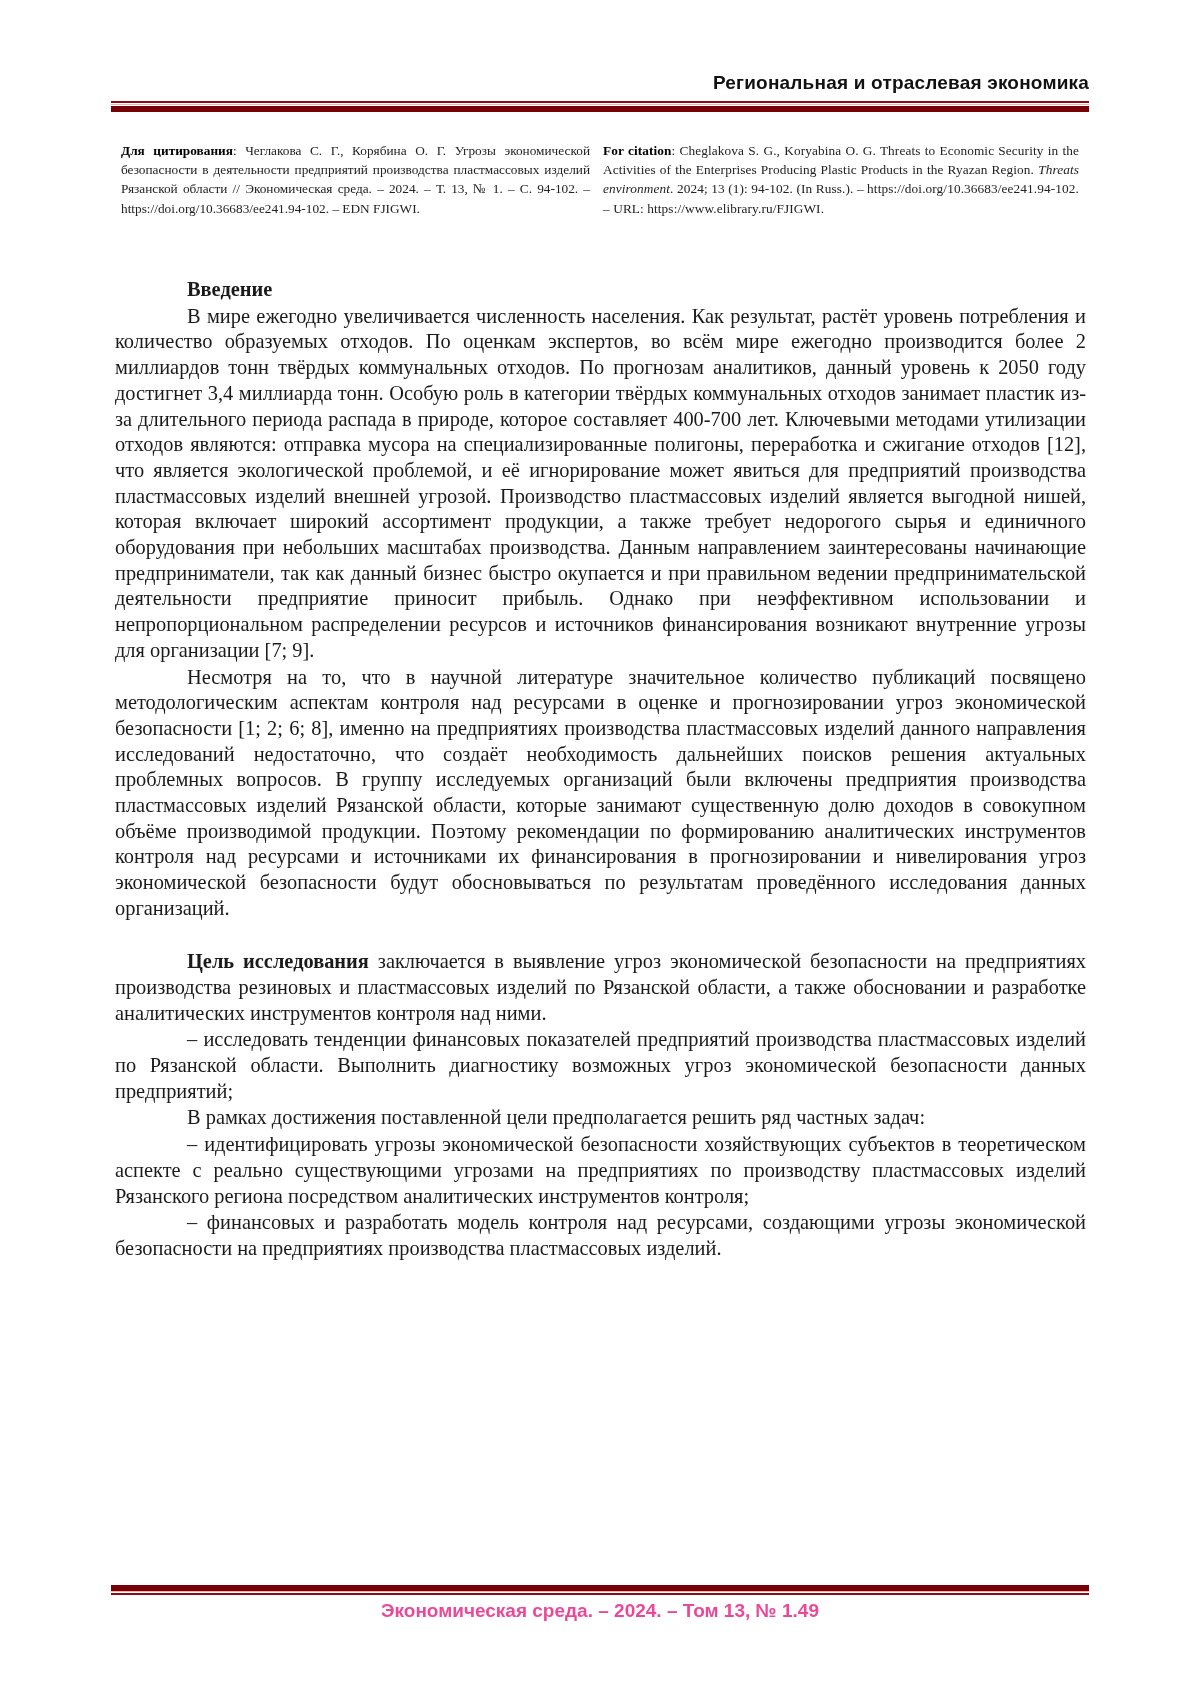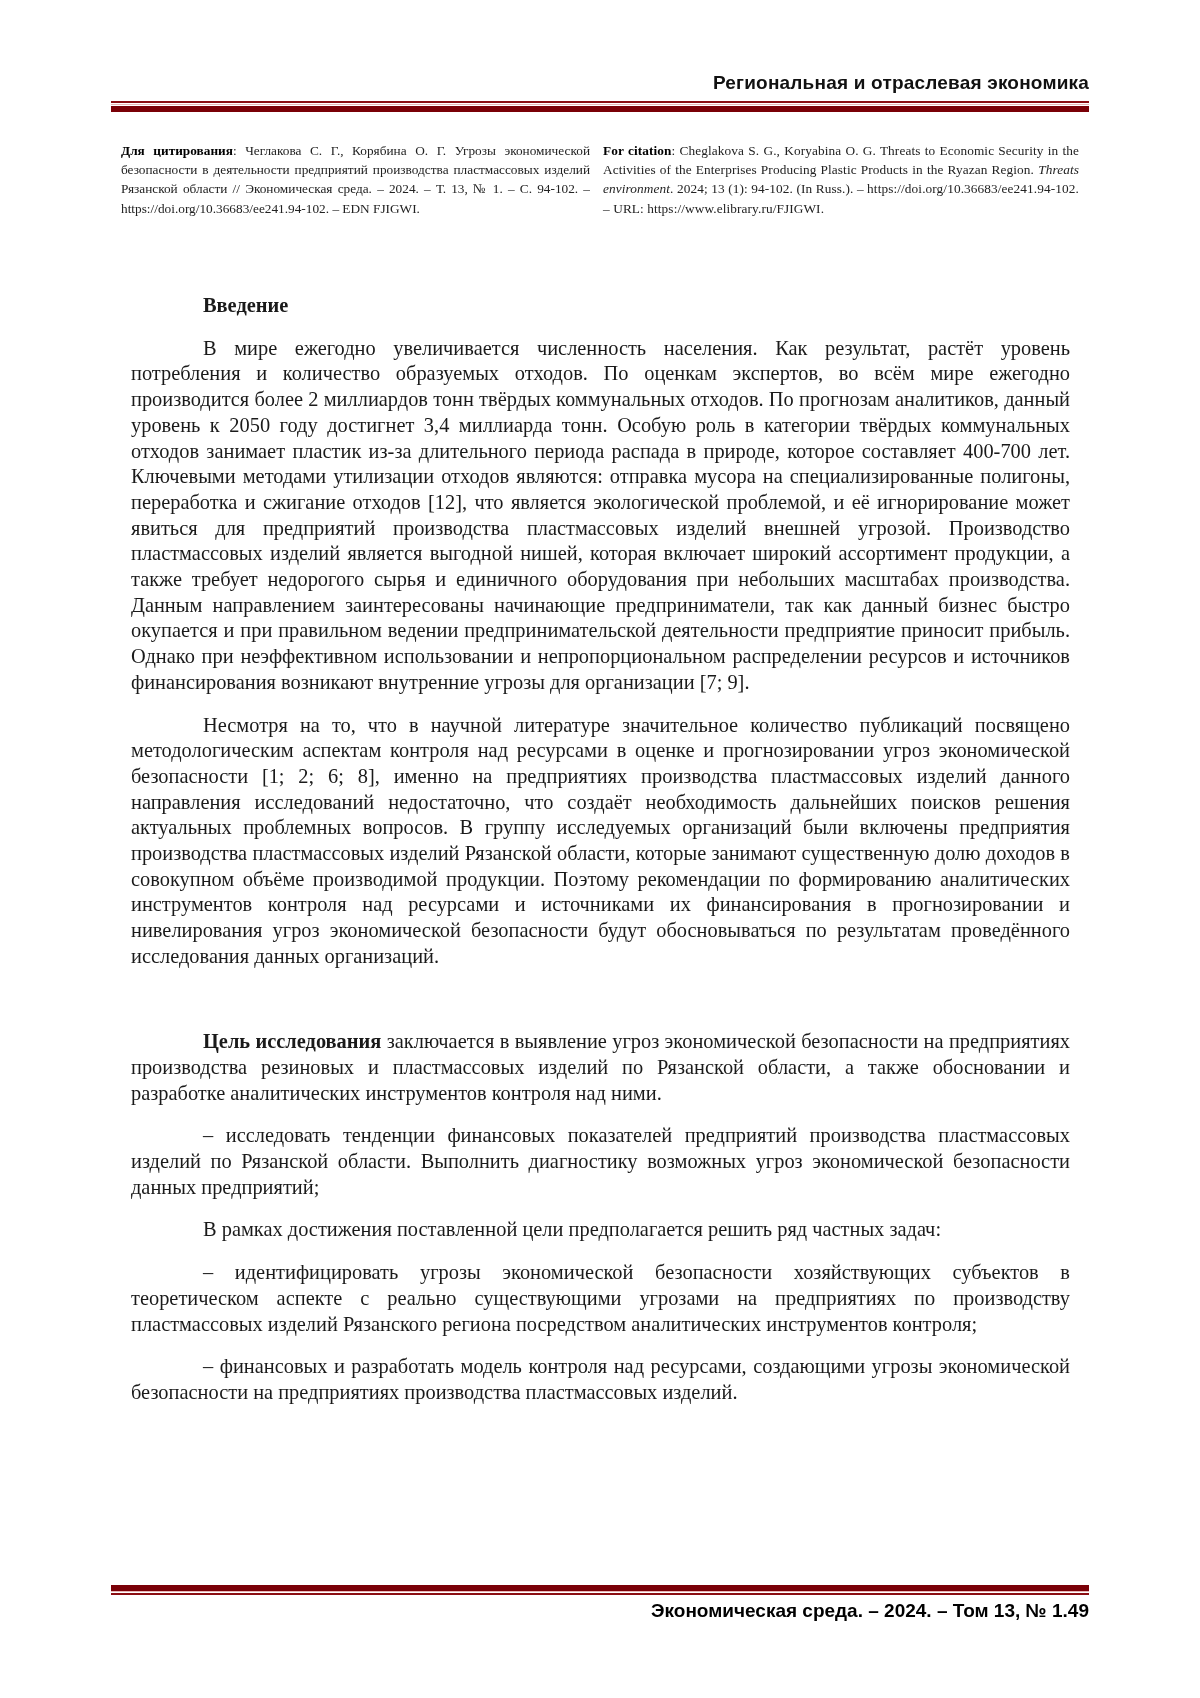--- a/index.html
+++ b/index.html
@@ -27,31 +27,31 @@
   .cite-en { left: 603px; width: 476px; letter-spacing: 0.1px; }
   .cite b { font-weight: bold; color: #000000; }
   .cite i { font-style: italic; }
 
   
   .body {
     position: absolute; left: 114px; width: 973px; top: 276px;
     font-family: "Liberation Serif", serif; font-size: 20.4px; line-height: 25.7px;
     color: #1a1a1a; text-align: justify;
   }
-  .body p { margin: 17px; text-indent: 72px; }
+  .body p { margin: 1px; text-indent: 72px; }
   .body p.heading { font-weight: bold; text-indent: 72px; }
   .body p.spacer { height: 25.7px; }
   .body b { font-weight: bold; }
 
   
   .run-footer {
     position: absolute; left: 111px; width: 978px; top: 1600px;
     font-family: "Liberation Sans", sans-serif; font-weight: bold;
-    font-size: 19px; color: #000000;
-    display: flex; justify-content: flex-end;
+    font-size: 19px; color: #ec4899;
+    display: flex; justify-content: center;
   }
 </style>
 </head>
 <body>
 
 <div class="page">
 
   <div class="run-header">Региональная и отраслевая экономика</div>
   <div class="rule-thin" style="top:101px;"></div>
   <div class="rule-gap" style="top:104px;"></div>

